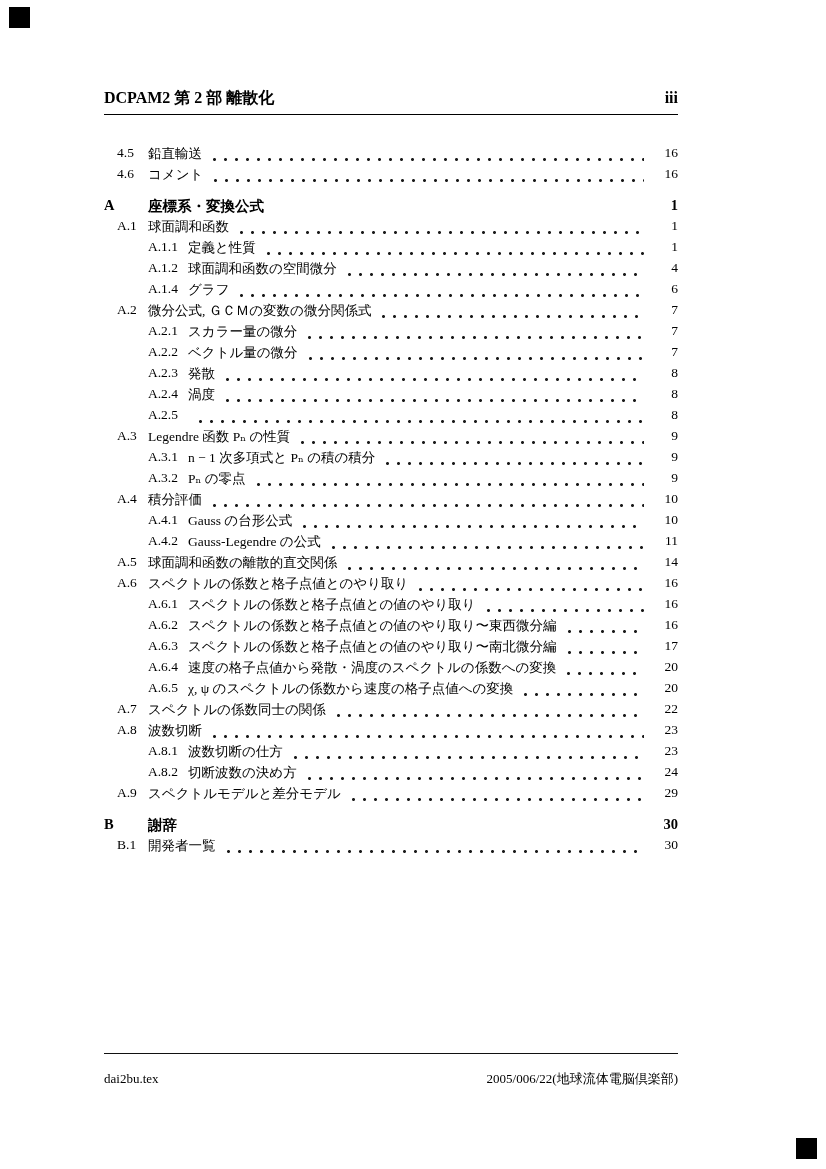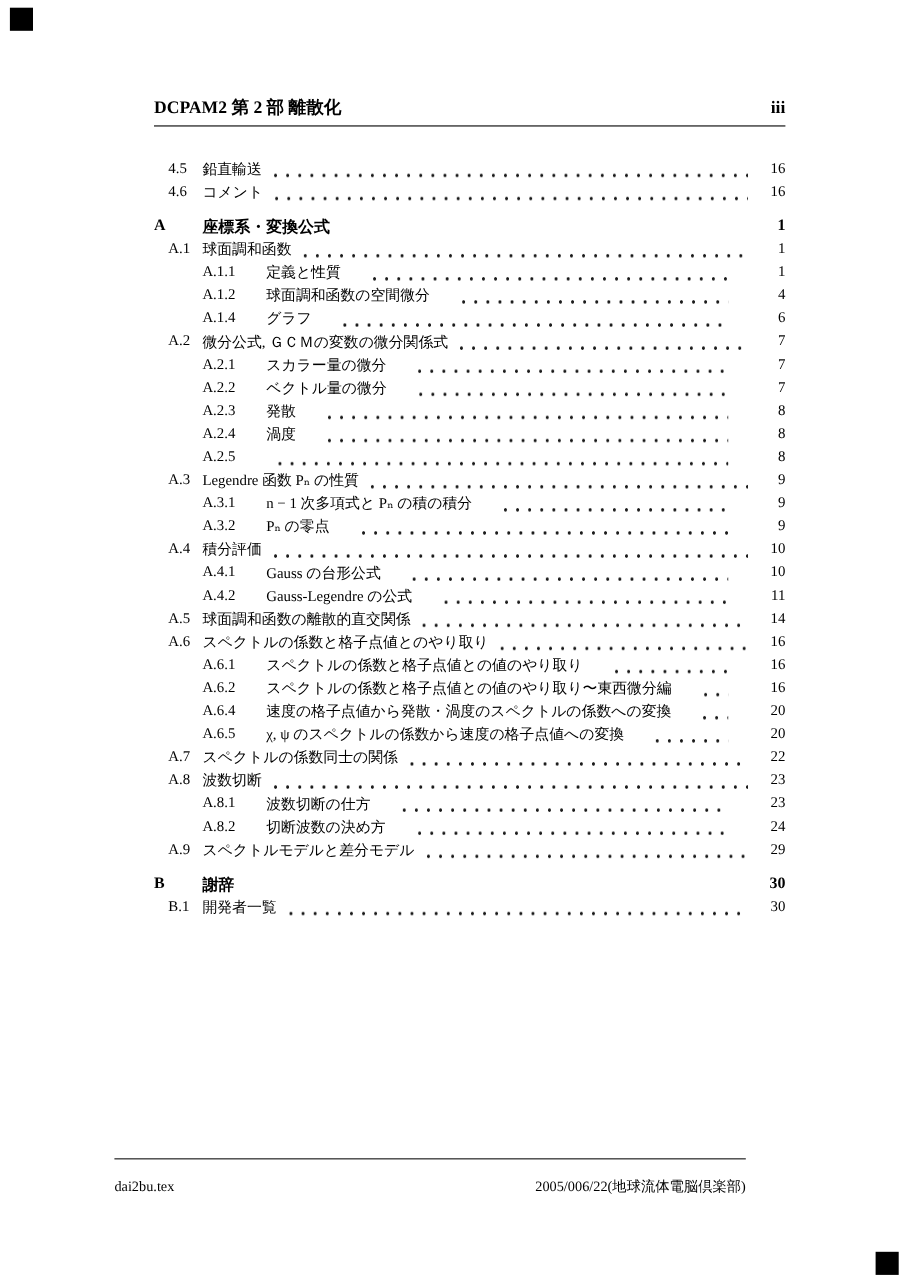--- a/index.html
+++ b/index.html
@@ -6,21 +6,21 @@
   html,body { background:#ffffff; }
   .page {
     position:relative; width:826px; height:1169px; background:#ffffff;
     font-family:"Liberation Serif","DejaVu Serif",serif; color:#000;
     overflow:hidden;
   }
   .corner-mark { position:absolute; width:21px; height:21px; background:#000; }
   .corner-mark.tl { left:9px;  top:7px; }
   .corner-mark.br { right:9px; bottom:10px; }
 
-  .content { position:absolute; left:104px; top:88px; width:574px;margin-left:36px; }
+  .content { position:absolute; left:104px; top:88px; width:574px; }
 
   .page-header {
     display:flex; justify-content:space-between; align-items:baseline;
     font-weight:bold; font-size:16px;
     border-bottom:1.2px solid #000; padding-bottom:5px;
   }
 
   .toc { margin-top:30px; }
   .toc-row { display:flex; align-items:flex-start; height:21px; font-size:13.5px; }
   .toc-row .num   { flex:none; white-space:nowrap; }
@@ -30,21 +30,21 @@
     background-image:radial-gradient(circle, #1a1a1a 1.2px, transparent 1.7px);
     background-size:11px 5px; background-repeat:repeat-x;
     background-position:left calc(100% - 4px);
   }
   .toc-row .page-num { flex:none; min-width:26px; text-align:right; }
 
   .level-0 { font-weight:bold; font-size:14.5px; margin-top:10px; }
   .level-0 .num { width:44px; }
   .level-0 .leader { background:none; }
   .level-1 { padding-left:13px; } .level-1 .num { width:31px; }
-  .level-2 { padding-left:44px;gap:18px; } .level-2 .num { width:40px; }
+  .level-2 { padding-left:44px; } .level-2 .num { width:40px; }
 
   .page-footer {
     position:absolute; left:104px; top:1053px; width:574px;
     display:flex; justify-content:space-between; align-items:baseline;
     font-size:13px; border-top:1px solid #111; padding-top:16px;
   }
 </style>
 </head>
 <body>
 
@@ -215,20 +215,26 @@
     <span class="page-num">16</span>
   </div>
 
   <div class="toc-row level-2">
     <span class="num">A.6.2</span>
     <span class="title">スペクトルの係数と格子点値との値のやり取り〜東西微分編</span>
     <span class="leader"></span>
     <span class="page-num">16</span>
   </div>
 
+  <div class="toc-row level-2">
+    <span class="num">A.6.3</span>
+    <span class="title">スペクトルの係数と格子点値との値のやり取り〜南北微分編</span>
+    <span class="leader"></span>
+    <span class="page-num">17</span>
+  </div>
 
   <div class="toc-row level-2">
     <span class="num">A.6.4</span>
     <span class="title">速度の格子点値から発散・渦度のスペクトルの係数への変換</span>
     <span class="leader"></span>
     <span class="page-num">20</span>
   </div>
 
   <div class="toc-row level-2">
     <span class="num">A.6.5</span>

